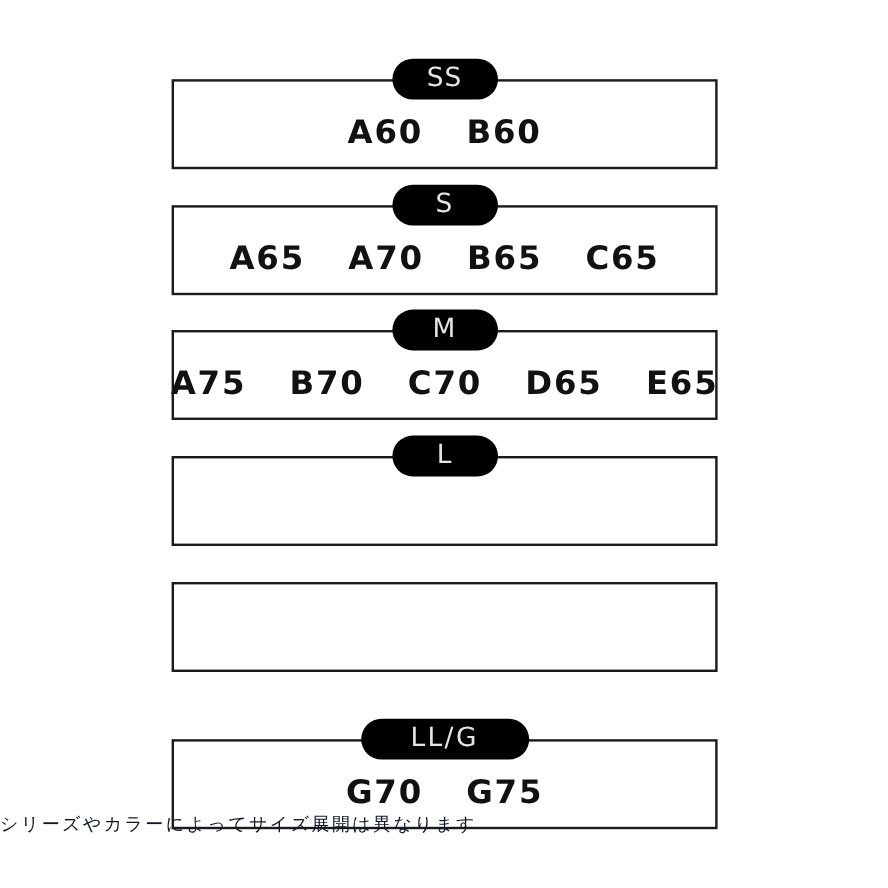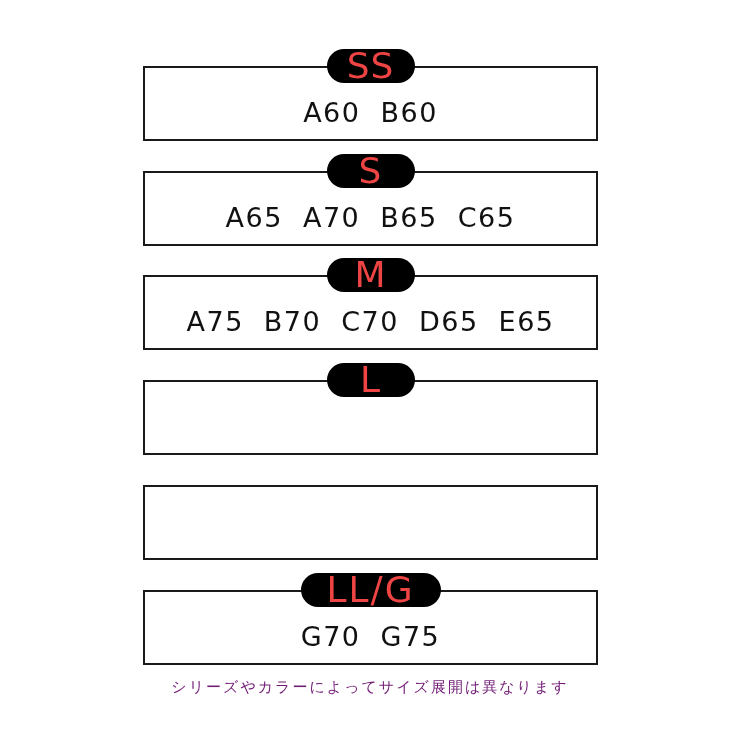--- a/index.html
+++ b/index.html
@@ -8,34 +8,34 @@
       font-family: "DejaVu Sans", "Liberation Sans", sans-serif; color: #111111;
       overflow: hidden;
     }
     .size-box {
       position: absolute; left: 143px; width: 451px; height: 71px;
       border: 2px solid #1a1a1a; background: #fff;
     }
     .pill {
       position: absolute; top: -19px; left: 50%; transform: translateX(-50%);
       height: 34px; min-width: 88px; padding: 0 10px; box-sizing: border-box;
-      background: #000; color: #ef4444; border-radius: 17px;
+      background: #000; color: #e5e5e5; border-radius: 17px;
       display: flex; align-items: center; justify-content: center;
-      font-size: 36px; letter-spacing: 1px; line-height: 1;
+      font-size: 22px; letter-spacing: 1px; line-height: 1;
     }
     .pill.wide { min-width: 140px; letter-spacing: 2px; }
     .codes {
       position: absolute; left: 0; right: 0; top: 24px; height: 36px;
-      display: flex; justify-content: center; align-items: flex-end;
-      font-size: 27px; letter-spacing: 1.5px; font-weight: normal;
+      display: flex; justify-content: center; align-items: center;
+      font-size: 27px; letter-spacing: 1.5px; font-weight: bold; gap: 16px;
     }
     .codes span { margin: 0 10px; }
     .note {
-      position: absolute; left: 0; right: 0; top: 678px; text-align: center;
-      font-size: 15px; letter-spacing: 2px; color: #701a75;
+      position: absolute; left: 0; right: 0; top: 678px; 
+      font-size: 15px; letter-spacing: 2px; color: #0f172a;
     }
   </style>
 </head>
 <body>
 
 <div>
   <div class="size-box" style="top:66px">
     <div class="pill">SS</div>
     <div class="codes">
       <span>A60</span>
@@ -64,21 +64,21 @@
     </div>
   </div>
 
   <div class="size-box" style="top:380px">
     <div class="pill">L</div>
   </div>
 
   <div class="size-box" style="top:485px">
   </div>
 
-  <div class="size-box" style="top:590px">
+  <div class="size-box" style="top:616px">
     <div class="pill wide">LL/G</div>
     <div class="codes">
       <span>G70</span>
       <span>G75</span>
     </div>
   </div>
 
   <div class="note">シリーズやカラーによってサイズ展開は異なります</div>
 </div>
 

